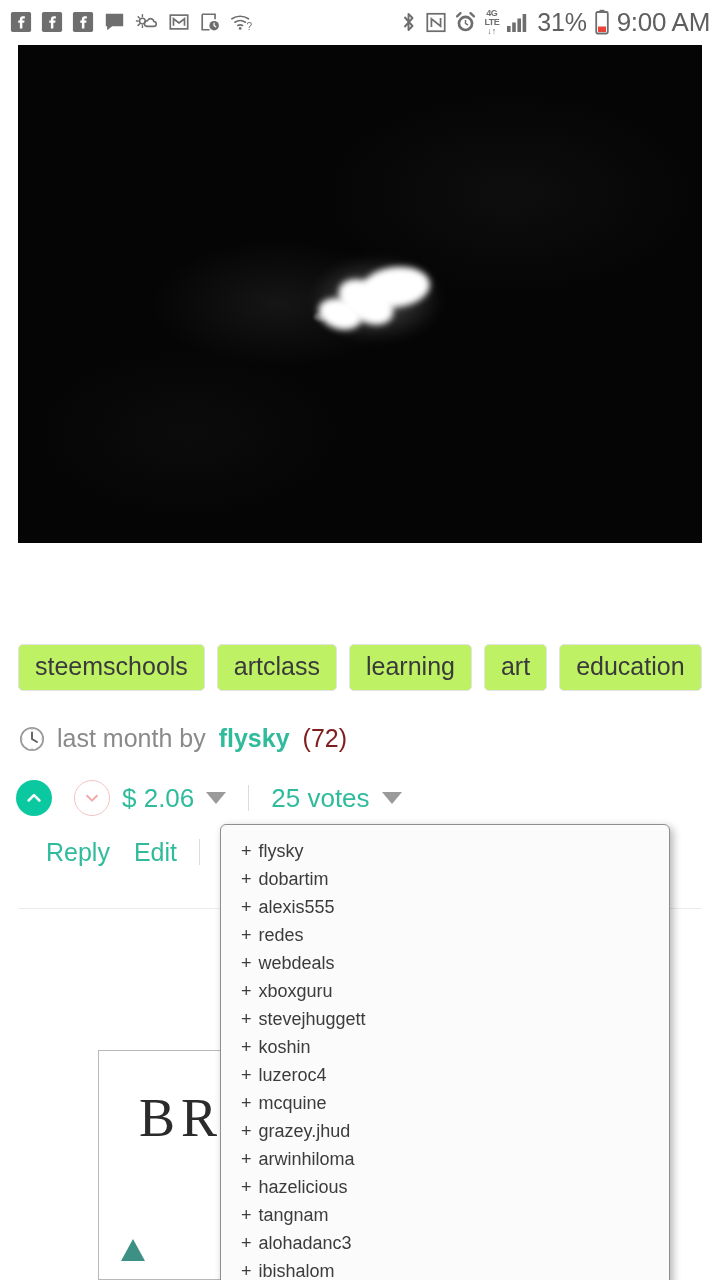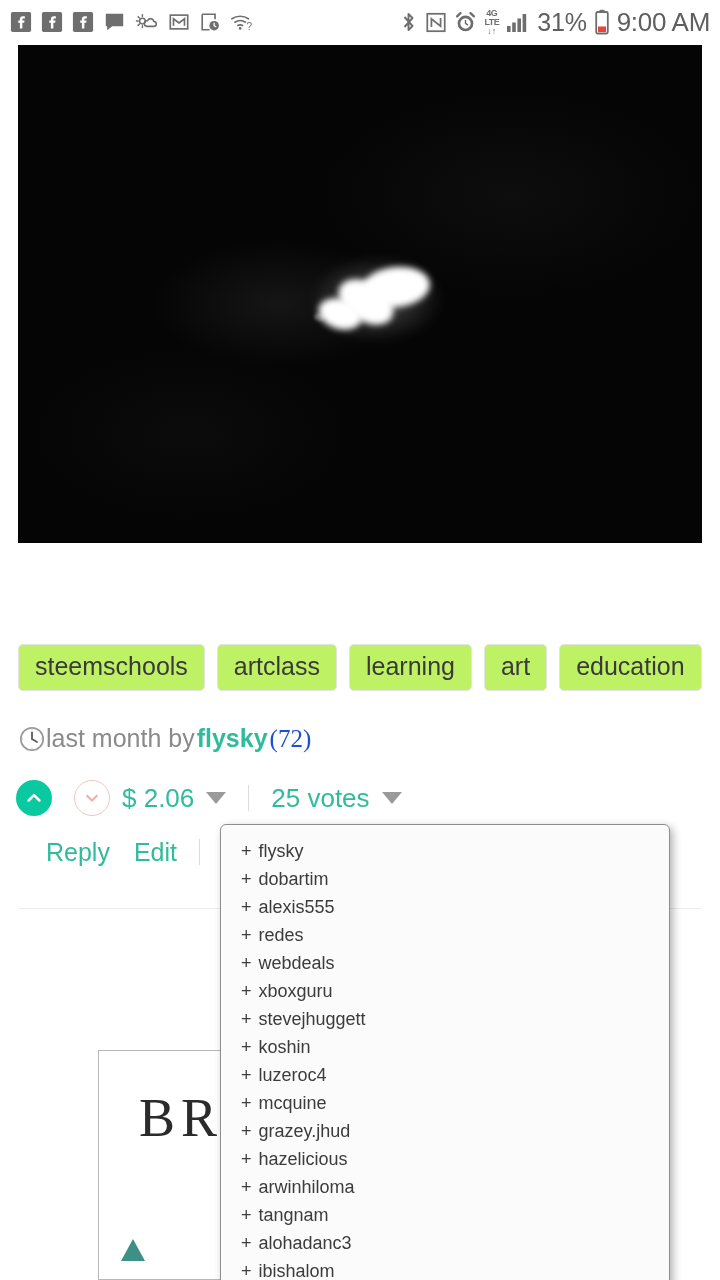--- a/index.html
+++ b/index.html
@@ -136,30 +136,31 @@
     line-height: 1;
   }
 
   
   .byline {
     position: absolute;
     left: 18px;
     top: 724px;
     display: flex;
     align-items: center;
+    gap: 11px;
     font-size: 25px;
   }
   .clock-icon { display: inline-flex; }
   .byline .muted { color: #8a8a8a; }
   .byline .author {
     color: #2fbb9c;
     font-weight: bold;
     margin: 0 2px;
   }
-  .byline .rep { color: #1d4ed8; font-family: Liberation Serif, serif; }
+  .byline .rep { color: #7f1d1d; }
 
   
   .voterow {
     position: absolute;
     left: 16px;
     top: 778px;
     display: flex;
     align-items: center;
     gap: 0;
     height: 40px;
@@ -485,18 +486,18 @@
   <div class="voter-item"><span class="plus">+</span><span>dobartim</span></div>
   <div class="voter-item"><span class="plus">+</span><span>alexis555</span></div>
   <div class="voter-item"><span class="plus">+</span><span>redes</span></div>
   <div class="voter-item"><span class="plus">+</span><span>webdeals</span></div>
   <div class="voter-item"><span class="plus">+</span><span>xboxguru</span></div>
   <div class="voter-item"><span class="plus">+</span><span>stevejhuggett</span></div>
   <div class="voter-item"><span class="plus">+</span><span>koshin</span></div>
   <div class="voter-item"><span class="plus">+</span><span>luzeroc4</span></div>
   <div class="voter-item"><span class="plus">+</span><span>mcquine</span></div>
   <div class="voter-item"><span class="plus">+</span><span>grazey.jhud</span></div>
+  <div class="voter-item"><span class="plus">+</span><span>arwinhiloma</span></div>
   <div class="voter-item"><span class="plus">+</span><span>hazelicious</span></div>
-  <div class="voter-item"><span class="plus">+</span><span>arwinhiloma</span></div>
   <div class="voter-item"><span class="plus">+</span><span>tangnam</span></div>
   <div class="voter-item"><span class="plus">+</span><span>alohadanc3</span></div>
   <div class="voter-item"><span class="plus">+</span><span>ibishalom</span></div>
 </div>
 
 </body></html>

